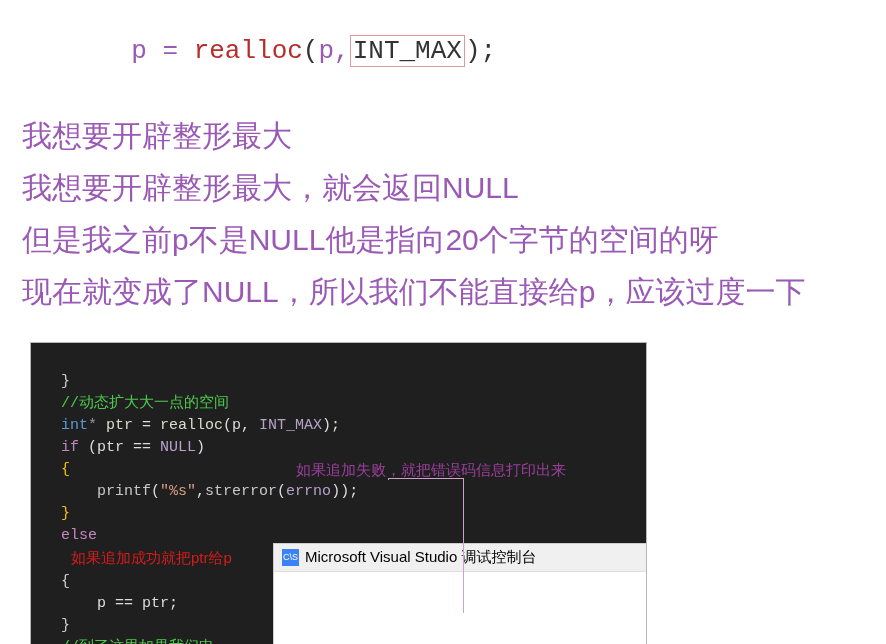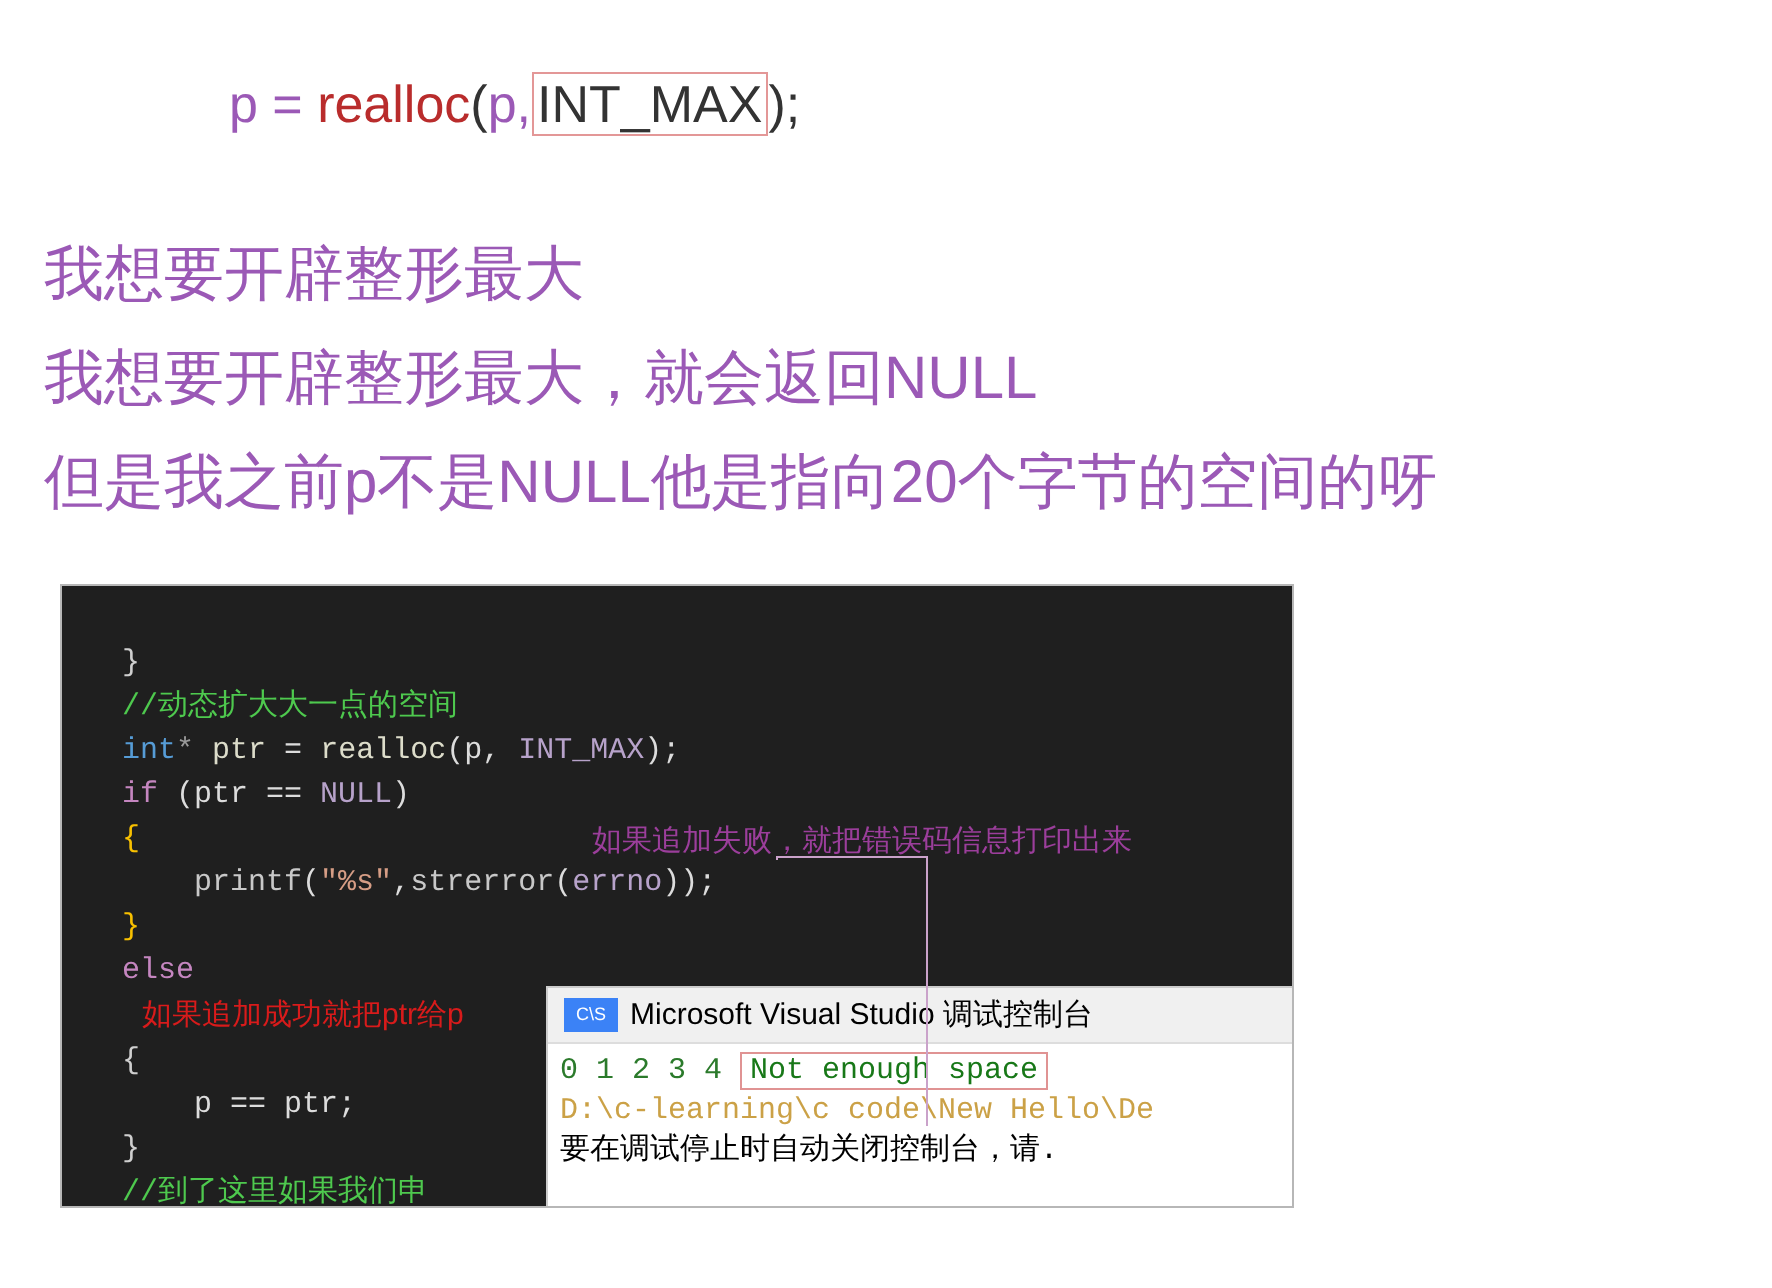--- a/index.html
+++ b/index.html
@@ -3,21 +3,21 @@
 <meta charset="utf-8">
 <style>
   body {
     margin: 0;
     padding: 0;
     background: #ffffff;
     font-family: "Microsoft YaHei", "SimSun", sans-serif;
     width: 886px;
   }
   .code-line {
-    font-family: Liberation Sans, sans-serif;
+    font-family: Liberation Mono, monospace;
     font-size: 26px;
     margin: 6px 0 0 100px;
     color: #333;
     white-space: pre;
   }
   .code-line .kw-purple { color: #9b59b6; }
   .code-line .fn-red { color: #b92c2c; }
   .code-line .paren { color: #333; }
   .code-line .intmax-box {
     border: 1px solid #e39797;
@@ -89,21 +89,21 @@
     gap: 6px;
     background: #f0f0f0;
     padding: 4px 8px;
     color: #000;
     font-size: 15px;
     font-family: "Microsoft YaHei",sans-serif;
     border-bottom:1px solid #ddd;
   }
   .cs-icon {
     display:inline-block;
-    width:27px;
+    width:17px;
     height:17px;
     background:#3b82f6;
     color:#fff;
     font-size:9px;
     text-align:center;
     line-height:17px;
     font-family:Arial,sans-serif;
   }
   .console-body {
     font-family: Consolas,"Courier New",monospace;
@@ -159,20 +159,21 @@
 
 <div class="code-line">
   <span class="kw-purple">p</span><span class="kw-purple"> = </span><span class="fn-red">realloc</span><span class="paren">(</span><span class="kw-purple">p,</span><span class="intmax-box">INT_MAX</span><span class="paren">)</span><span>;</span>
 </div>
 
 
 <div class="expl">
   <p>我想要开辟整形最大</p>
   <p>我想要开辟整形最大，就会返回NULL</p>
   <p>但是我之前p不是NULL他是指向20个字节的空间的呀</p>
+  <p>现在就变成了NULL，所以我们不能直接给p，应该过度一下</p>
 </div>
 
 
 <div class="ide-wrap">
   <div class="ide-code">
 <span class="c-br">}</span>
 <span class="c-green">//动态扩大大一点的空间</span>
 <span class="c-int">int</span><span class="c-ptr">*</span><span class="c-id"> ptr</span><span> = </span><span class="c-func">realloc</span><span>(p, </span><span class="c-const">INT_MAX</span><span>);</span>
 <span class="c-kw">if</span><span> (ptr == </span><span class="c-const">NULL</span><span>)</span>
 <span class="c-brace">{</span>
@@ -191,22 +192,17 @@
   <div class="purple-note">如果追加失败，就把错误码信息打印出来</div>
   <div class="purple-line"></div>
   <div class="purple-line-h"></div>
 
   
   <div class="console-box">
     <div class="console-title">
       <span class="cs-icon">C\S</span>
       <span>Microsoft Visual Studio 调试控制台</span>
     </div>
-    <div class="console-body">
-      <div class="console-line1"><span>0 1 2 3 4 </span><span class="nes-box">Not enough space</span></div>
-      <div class="console-line2">D:\c-learning\c code\New Hello\De</div>
-      <div class="console-line3">要在调试停止时自动关闭控制台，请.</div>
-    </div>
   </div>
 </div>
 
 
 
 
 </body></html>

